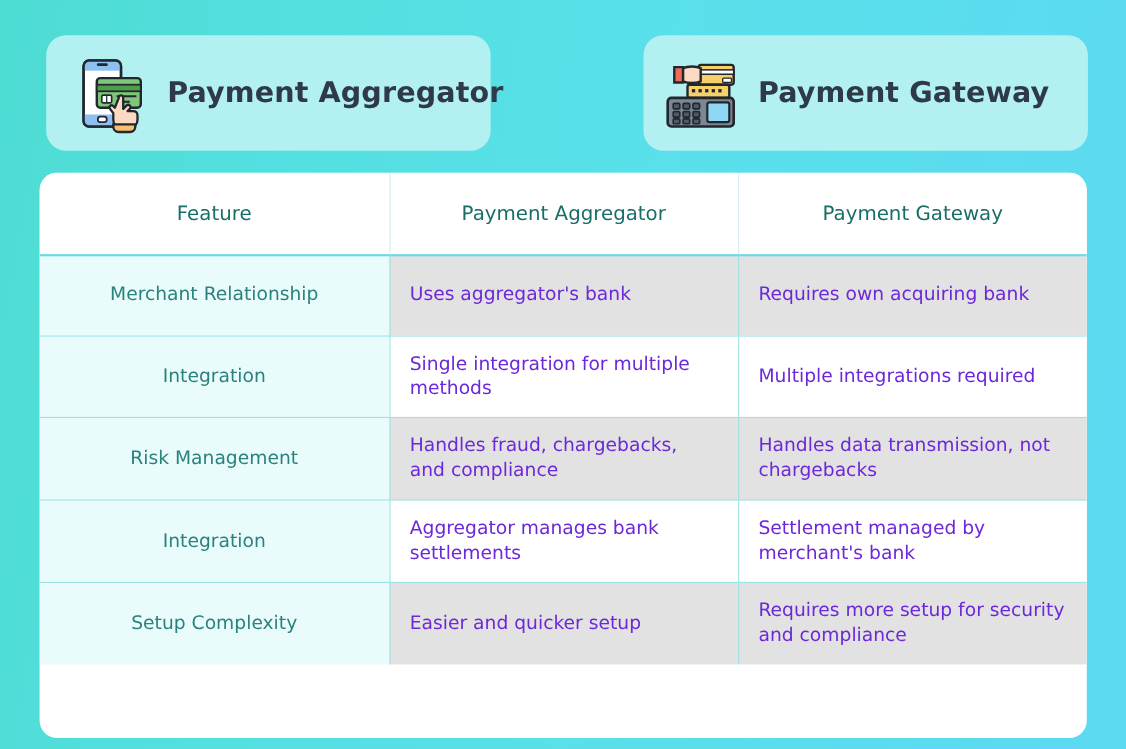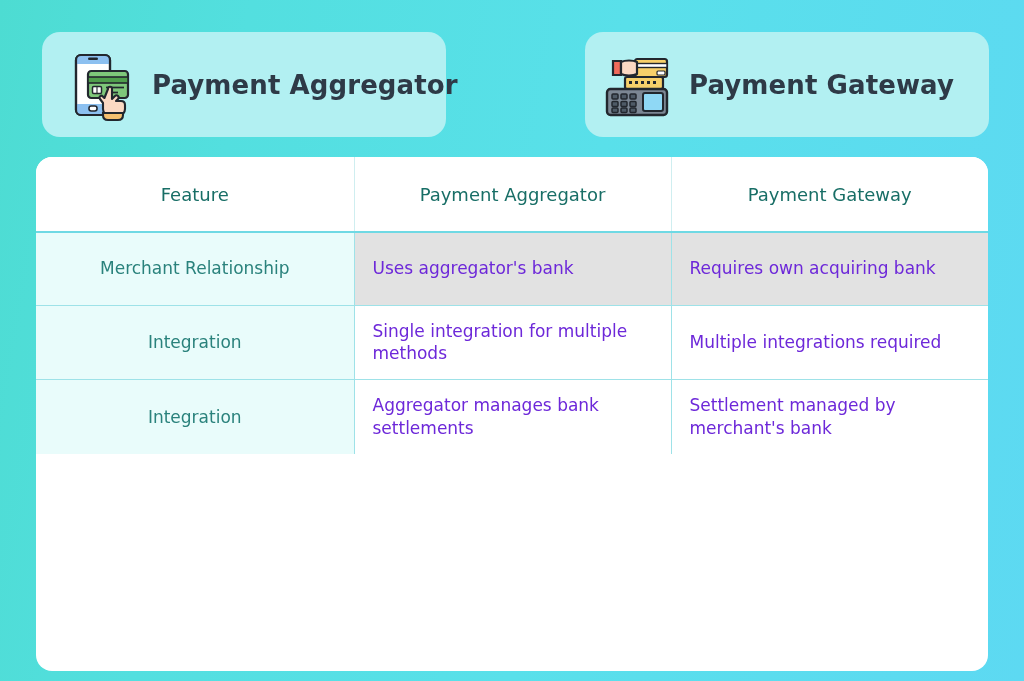--- a/index.html
+++ b/index.html
@@ -254,22 +254,32 @@
           <tr class="shade">
             <td class="feature-cell">Merchant Relationship</td>
             <td class="data-cell">Uses aggregator's bank</td>
             <td class="data-cell">Requires own acquiring bank</td>
           </tr>
           <tr class="plain">
             <td class="feature-cell">Integration</td>
             <td class="data-cell">Single integration for multiple methods</td>
             <td class="data-cell">Multiple integrations required</td>
           </tr>
+          <tr class="shade">
+            <td class="feature-cell">Risk Management</td>
+            <td class="data-cell">Handles fraud, chargebacks, and compliance</td>
+            <td class="data-cell">Handles data transmission, not chargebacks</td>
+          </tr>
           <tr class="plain">
             <td class="feature-cell">Integration</td>
             <td class="data-cell">Aggregator manages bank settlements</td>
             <td class="data-cell">Settlement managed by merchant's bank</td>
           </tr>
+          <tr class="shade">
+            <td class="feature-cell">Setup Complexity</td>
+            <td class="data-cell">Easier and quicker setup</td>
+            <td class="data-cell">Requires more setup for security and compliance</td>
+          </tr>
         </tbody>
     </table>
   </div>
 
 </div>
 
 </body></html>

